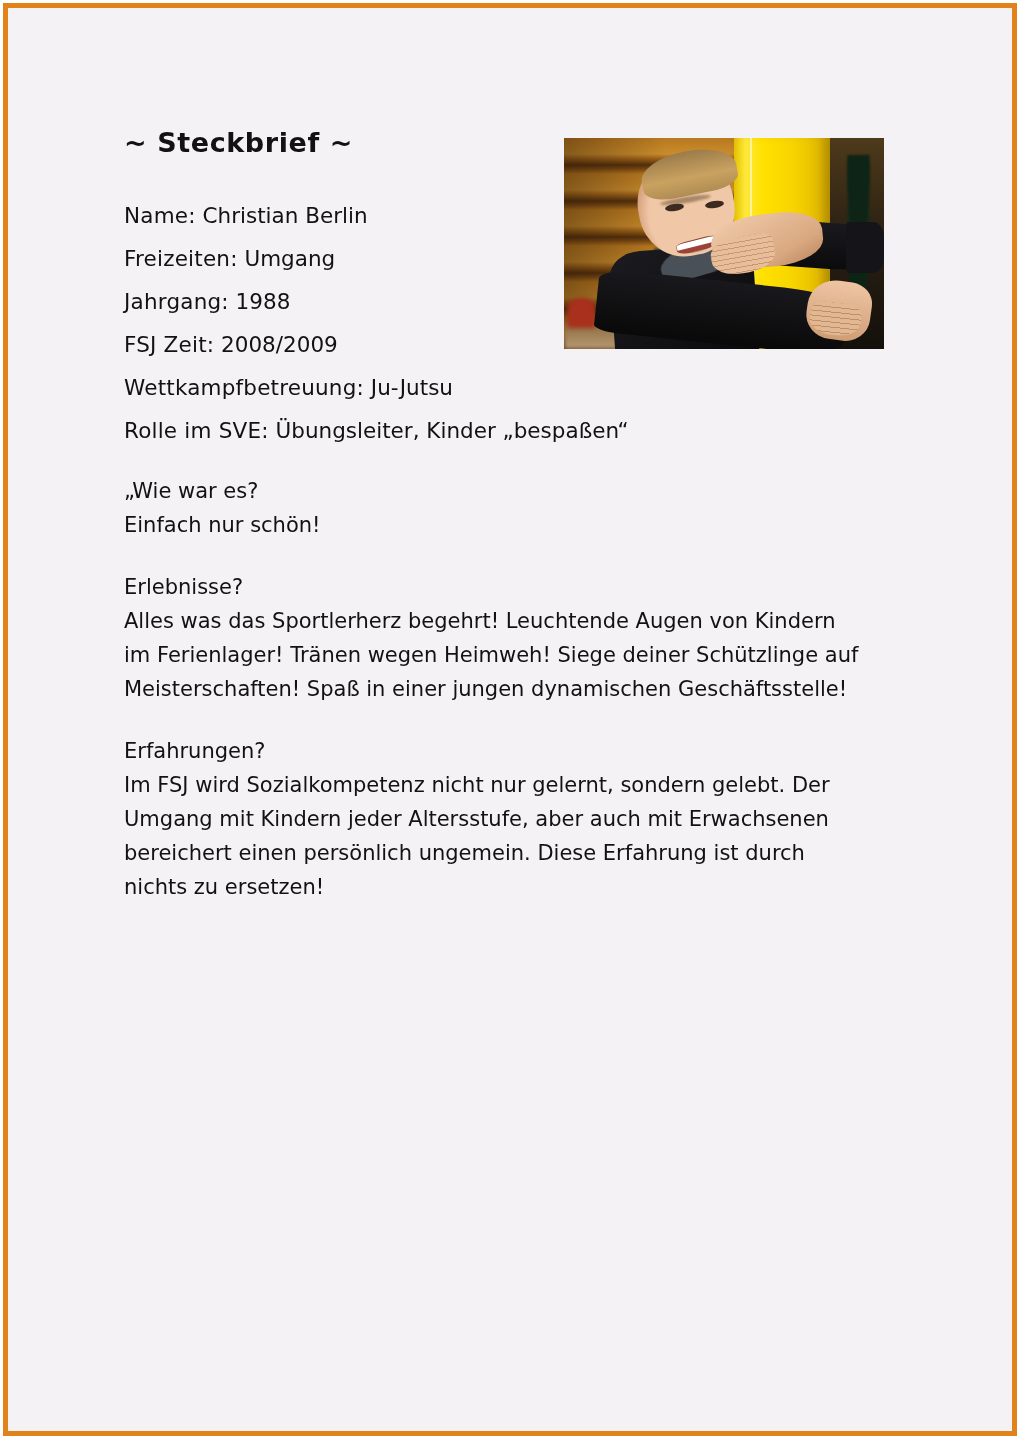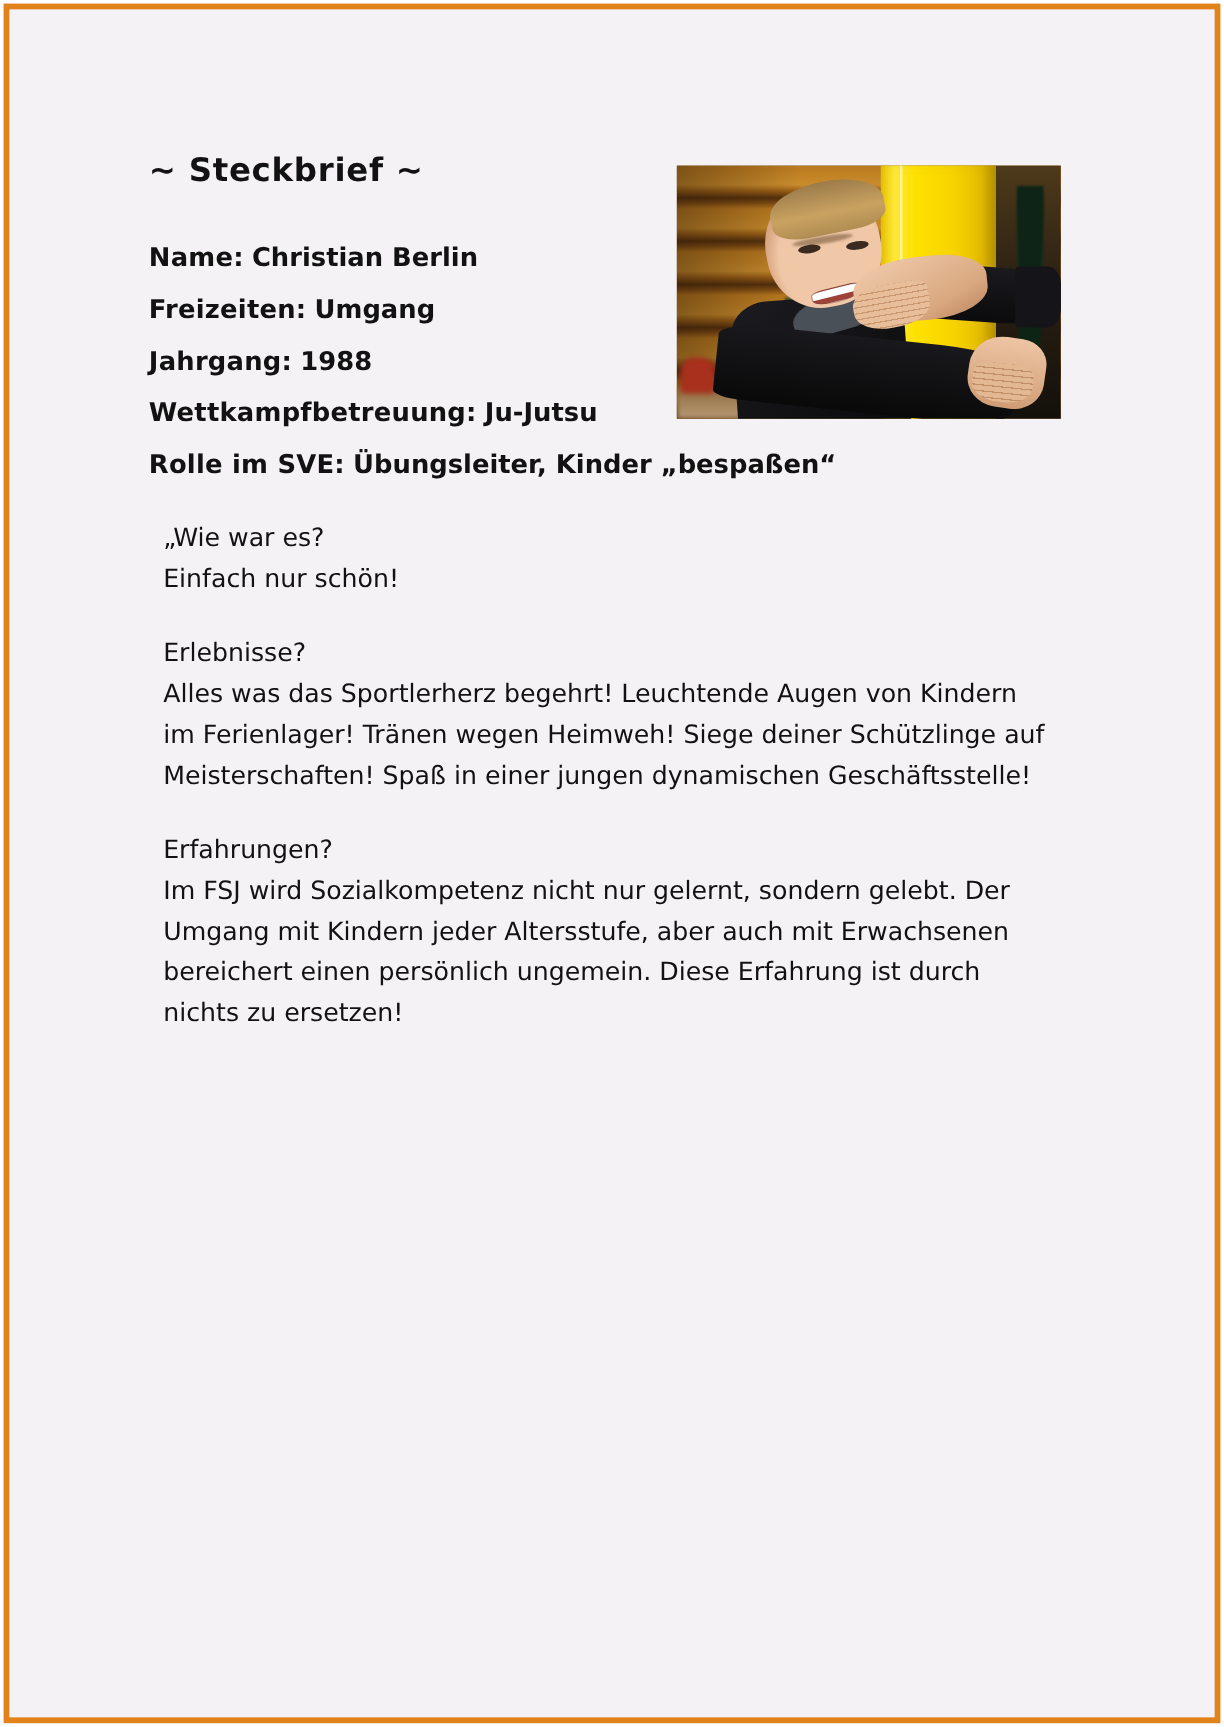--- a/index.html
+++ b/index.html
@@ -62,25 +62,25 @@
     padding: 0;
     list-style: none;
   }
   .field-row {
     font-size: 21.5px;
     line-height: 43px;
     color: #121212;
     white-space: nowrap;
   }
   .field-label {
-    font-weight: bold;
+    font-weight: normal;
     letter-spacing: 0.2px;
   }
   .field-value {
-    font-weight: bold;
+    font-weight: normal;
   }
 
   
   .photo {
     position: absolute;
     left: 556px;
     top: 130px;
     width: 320px;
     height: 211px;
     overflow: hidden;
@@ -340,21 +340,21 @@
     height: 24%;
     background: #151519;
     border-radius: 8% 30% 30% 8%;
   }
 
   
   .blocks {
     margin-top: 22px;
   }
   .block {
-    margin: 0 0 28px 12px;
+    margin: 0 0 28px 0;
     font-size: 21px;
     line-height: 34px;
     color: #121212;
     white-space: pre-line;
   }
   .block:last-child { margin-bottom: 0; }
 </style>
 </head>
 <body>
 
@@ -407,20 +407,24 @@
           </li>
           <li class="field-row">
             <span class="field-label">Freizeiten:</span>
             <span class="field-value">Umgang</span>
           </li>
           <li class="field-row">
             <span class="field-label">Jahrgang:</span>
             <span class="field-value">1988</span>
           </li>
           <li class="field-row">
+            <span class="field-label">FSJ Zeit:</span>
+            <span class="field-value">2008/2009</span>
+          </li>
+          <li class="field-row">
             <span class="field-label">Wettkampfbetreuung:</span>
             <span class="field-value">Ju-Jutsu</span>
           </li>
           <li class="field-row">
             <span class="field-label">Rolle im SVE:</span>
             <span class="field-value">Übungsleiter, Kinder „bespaßen“</span>
           </li>
         </ul>
 
         <div class="blocks">

